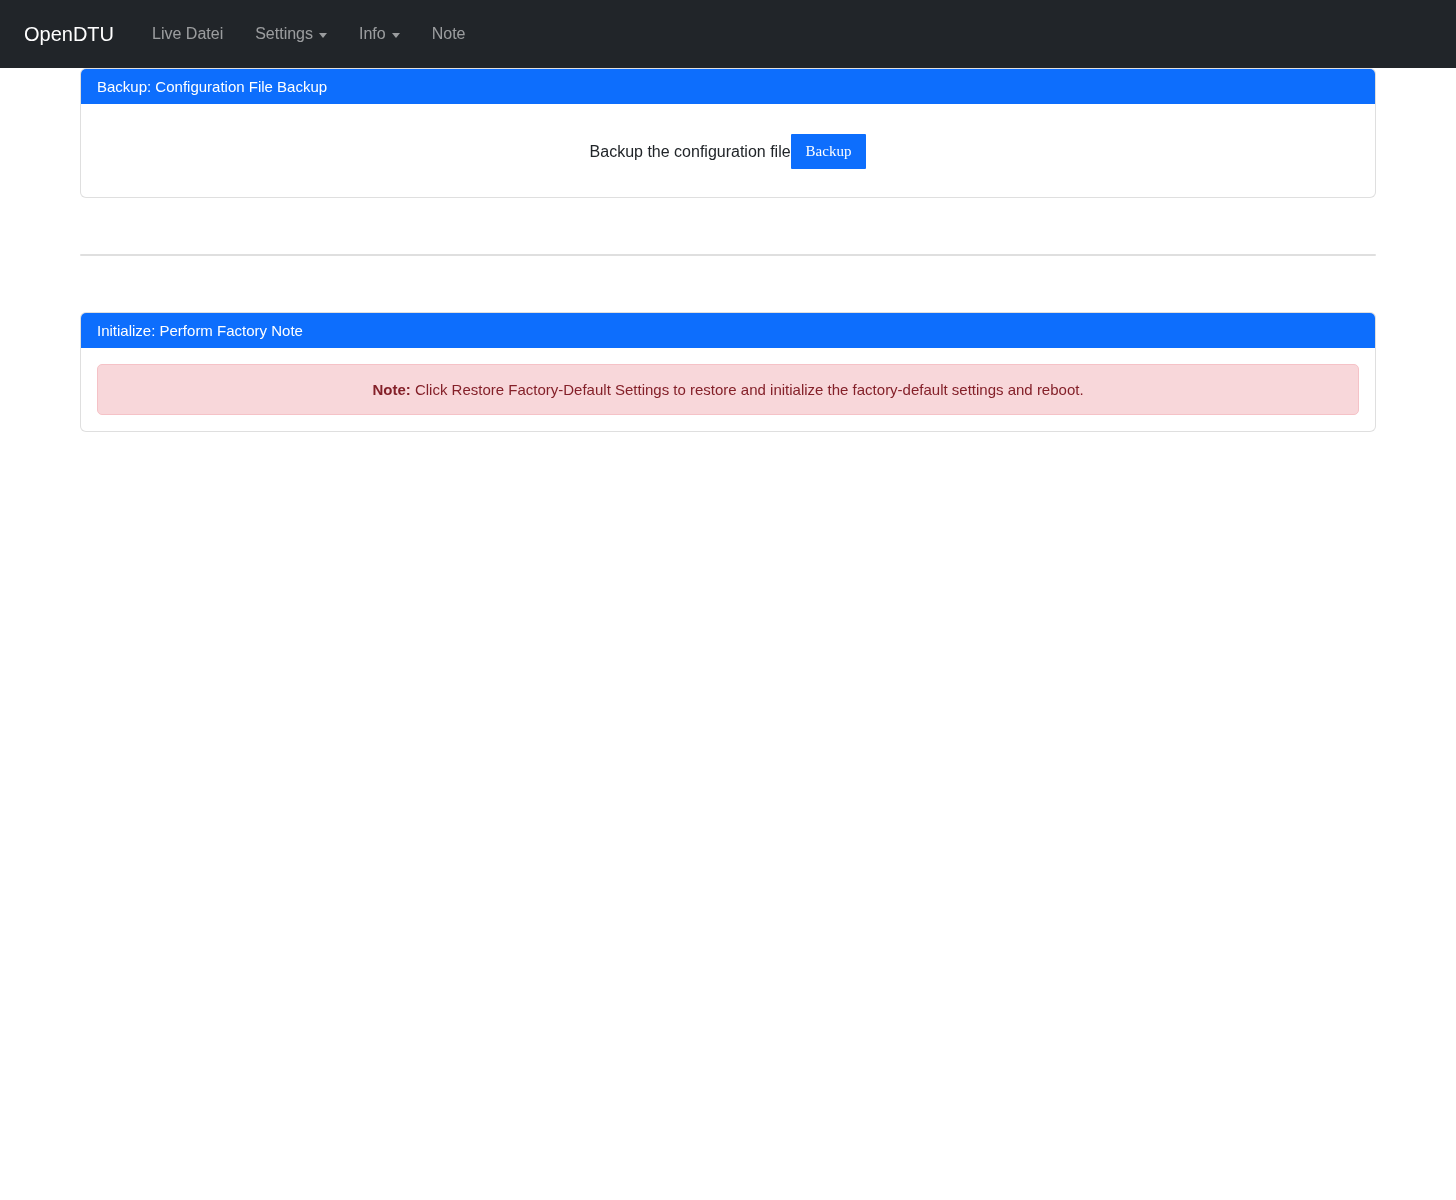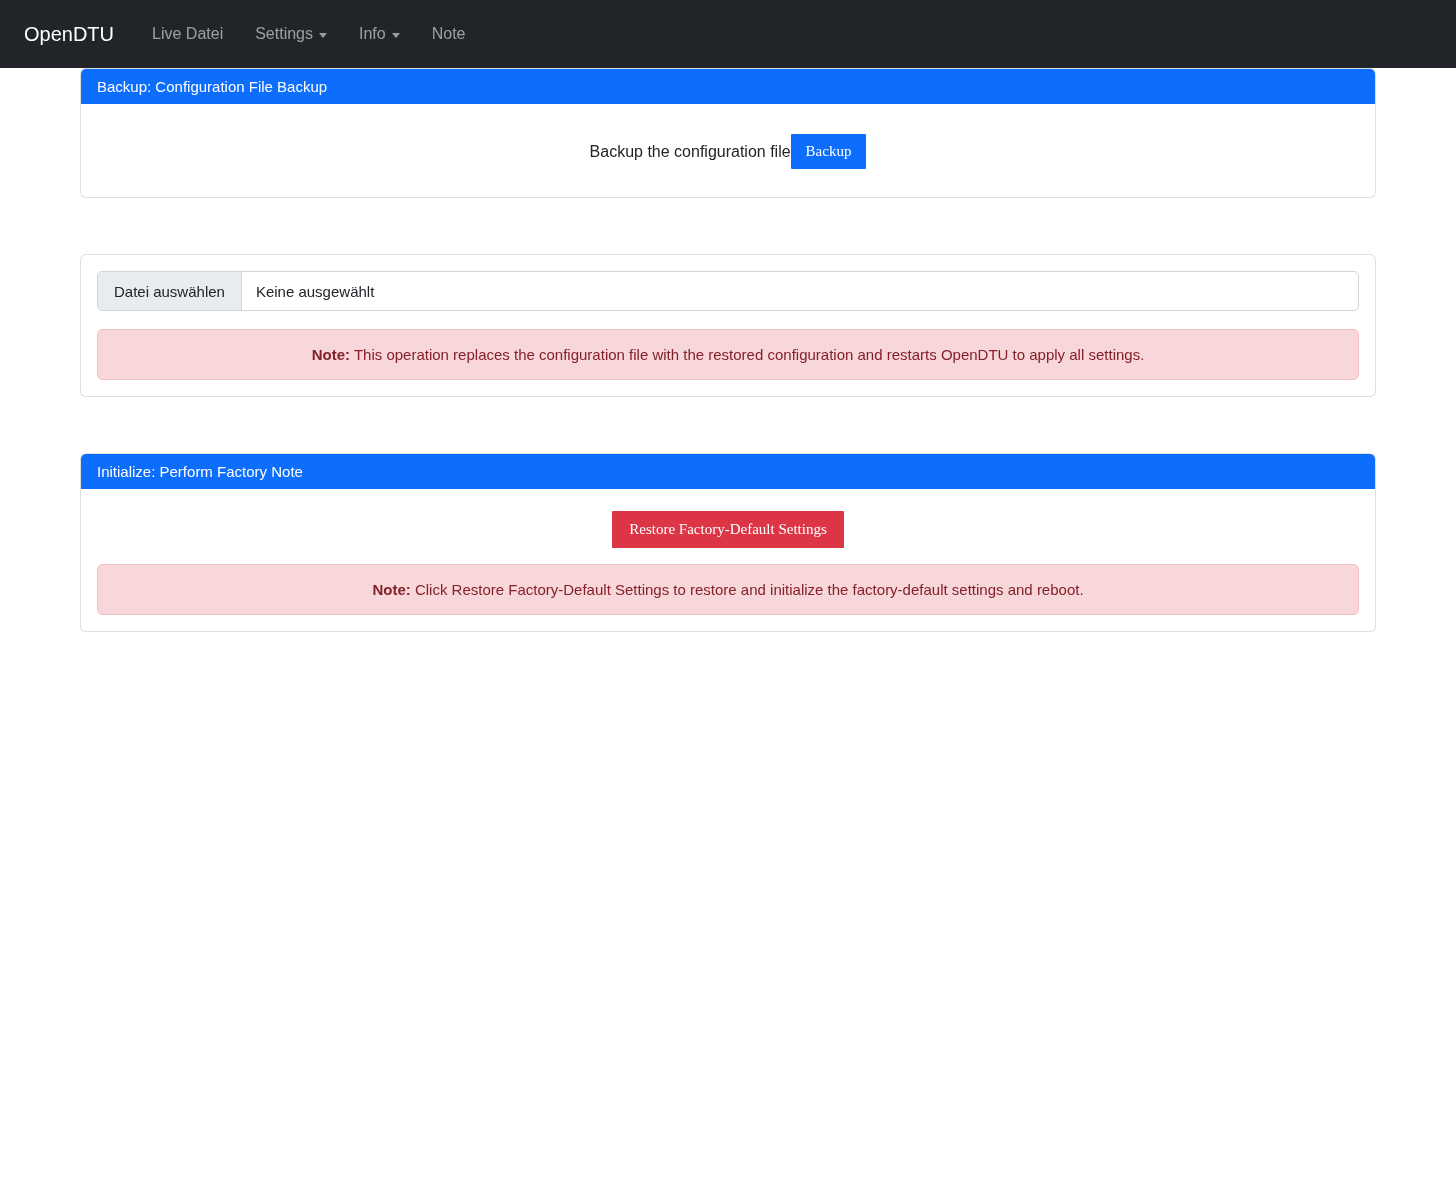--- a/index.html
+++ b/index.html
@@ -195,36 +195,24 @@
     <div class="card-header">Backup: Configuration File Backup</div>
     <div class="card-body">
       <div class="backup-row">
         <span class="backup-text">Backup the configuration file</span>
         <button class="btn btn-primary">Backup</button>
       </div>
     </div>
   </div>
 
   <div class="card">
-    <div class="card-body">
-      <div class="file-input">
-        <div class="file-btn">Datei auswählen</div>
-        <div class="file-name">Keine ausgewählt</div>
-      </div>
-      <div class="alert">
-        <b>Note:</b><span> This operation replaces the configuration file with the restored configuration and restarts OpenDTU to apply all settings.</span>
-      </div>
-    </div>
   </div>
 
   <div class="card">
     <div class="card-header">Initialize: Perform Factory Note</div>
     <div class="card-body">
-      <div class="center-row">
-        <button class="btn btn-danger">Restore Factory-Default Settings</button>
-      </div>
       <div class="alert">
         <b>Note:</b><span> Click Restore Factory-Default Settings to restore and initialize the factory-default settings and reboot.</span>
       </div>
     </div>
   </div>
 
 </div>
 
 </body></html>

